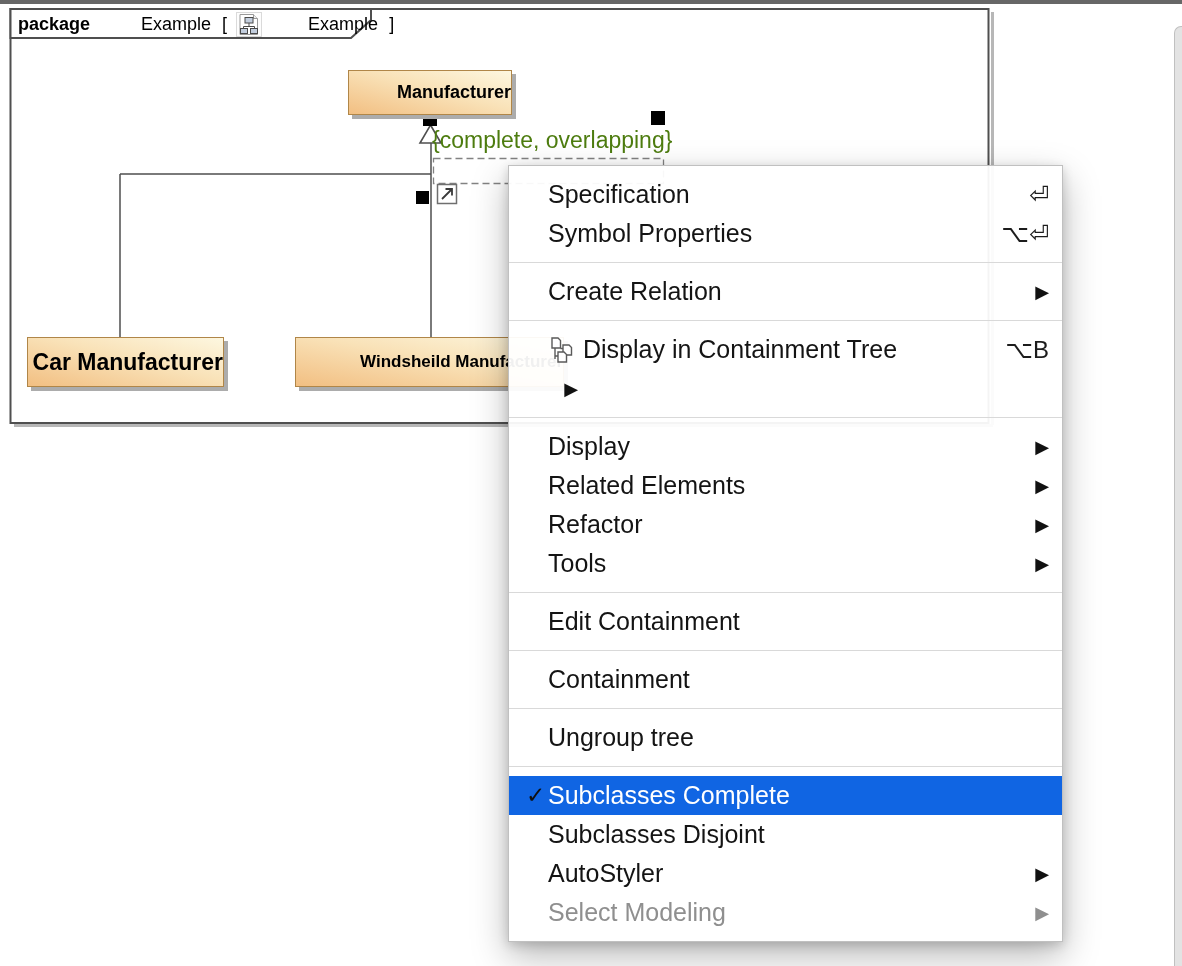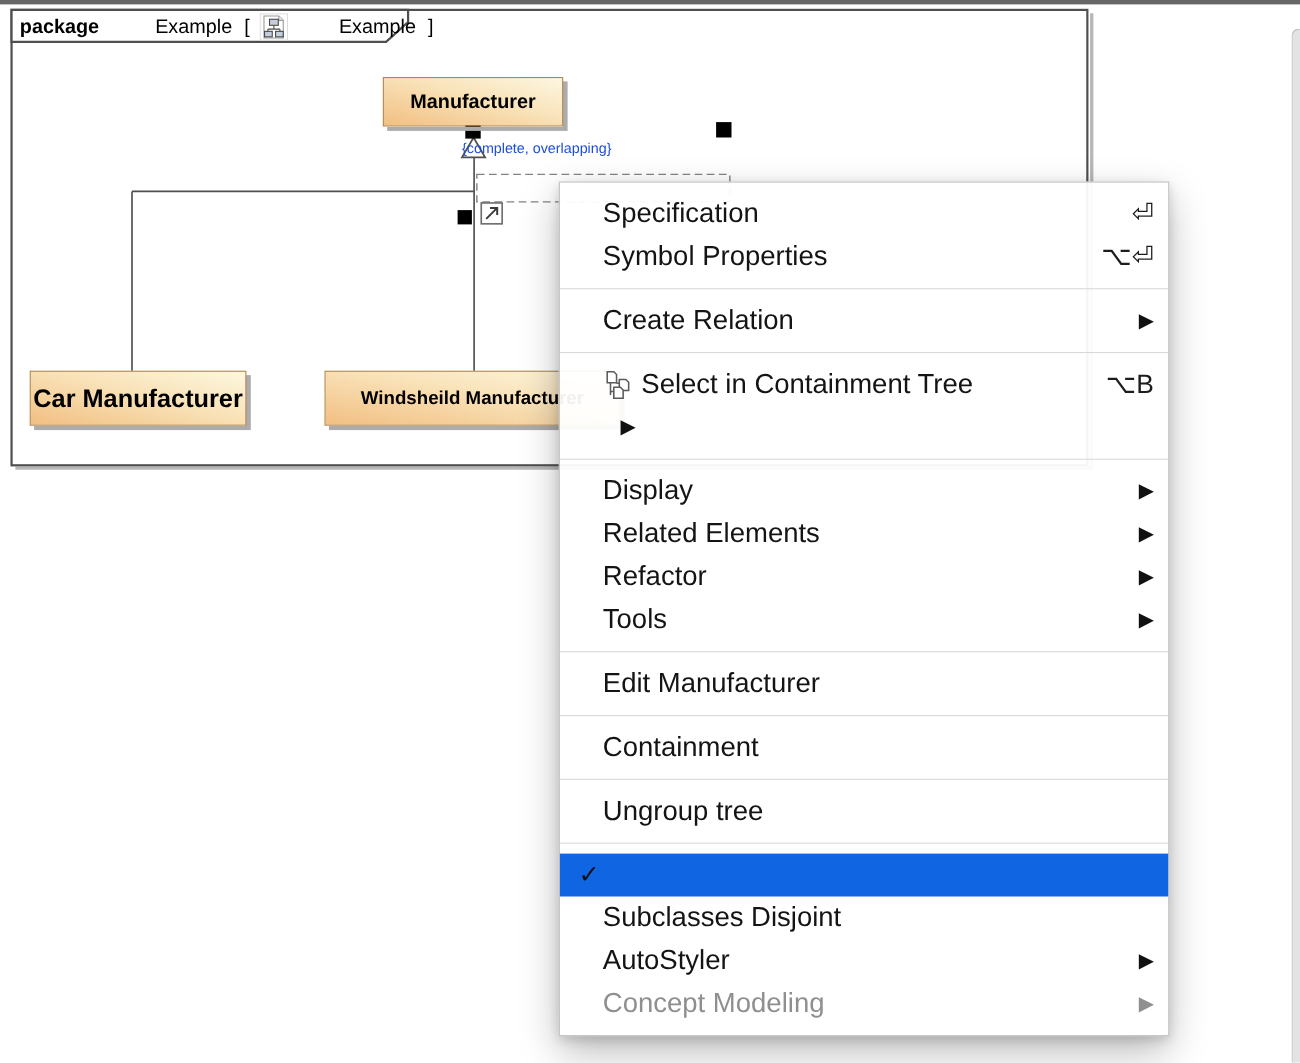--- a/index.html
+++ b/index.html
@@ -26,30 +26,30 @@
   .tab-text .nm{margin-right:6px;margin-left:42px;}
   .tab-text .br{margin:0 5px;}
   .tab-text .dicon{display:flex;margin:0 4px;}
 
   
   .uml-class{
     position:absolute;z-index:2;
     border:1.5px solid #b08648;
     background:linear-gradient(to top right,#f2bf82 0%,#f9e2b8 55%,#fdf7e0 100%);
     box-shadow:4px 4px 0 #acacac;
-    display:flex;align-items:center;justify-content:center;
+    display:flex;align-items:center;justify-content:flex-end;
     font-weight:bold;color:#000;
   }
   #box-manufacturer{left:348px;top:70px;width:162px;height:43px;font-size:18px;}
   #box-car{left:27px;top:337px;width:195px;height:48px;font-size:23px;}
   #box-windsheild{left:295px;top:337px;width:267px;height:48px;font-size:17px;}
 
   .constraint-label{
-    position:absolute;left:420px;top:127px;z-index:2;
-    font-size:13px;color:#1d4ed8;white-space:pre;
+    position:absolute;left:432px;top:127px;z-index:2;
+    font-size:23px;color:#4d7c0f;white-space:pre;
   }
 
   
   #context-menu{
     position:absolute;left:508px;top:165px;width:555px;z-index:10;
     background:rgba(255,255,255,0.94);
     border:1px solid rgba(185,185,185,0.9);
     box-shadow:0 14px 34px rgba(0,0,0,0.28),0 3px 10px rgba(0,0,0,0.16);
     font-size:25px;color:#141414;box-sizing:border-box;
   }
@@ -152,21 +152,21 @@
         <span class="mi-icon">
           <svg width="27" height="27" viewBox="0 0 27 27">
             <g fill="#ffffff" stroke="#5a5a5a" stroke-width="1.4">
               <path d="M4 2 h6 l2.5 2.5 V12 H4 Z"></path>
               <path d="M15 9 h6 l2.5 2.5 V19 H15 Z"></path>
               <path d="M10 16 h6 l2.5 2.5 V26 H10 Z"></path>
             </g>
             <path d="M7 12 v11 M7 20 h3 M12.5 12.5 h2.5" stroke="#5a5a5a" stroke-width="1.4" fill="none"></path>
           </svg>
         </span>
-        <span class="mi-label">Select in Containment Tree</span>
+        <span class="mi-label">Display in Containment Tree</span>
         <span class="mi-shortcut">⌥B</span>
       </div>
       <div class="menu-item">
         <span class="mi-gutter"></span>
         <span class="mi-arrow">▶</span>
       </div>
     </div>
     <div class="menu-group">
       <div class="menu-item">
         <span class="mi-gutter"></span>
@@ -185,49 +185,50 @@
       </div>
       <div class="menu-item">
         <span class="mi-gutter"></span>
         <span class="mi-label">Tools</span>
         <span class="mi-arrow">▶</span>
       </div>
     </div>
     <div class="menu-group">
       <div class="menu-item">
         <span class="mi-gutter"></span>
-        <span class="mi-label">Edit Manufacturer</span>
+        <span class="mi-label">Edit Containment</span>
       </div>
     </div>
     <div class="menu-group">
       <div class="menu-item">
         <span class="mi-gutter"></span>
         <span class="mi-label">Containment</span>
       </div>
     </div>
     <div class="menu-group">
       <div class="menu-item">
         <span class="mi-gutter"></span>
         <span class="mi-label">Ungroup tree</span>
       </div>
     </div>
     <div class="menu-group">
       <div class="menu-item highlighted">
         <span class="mi-gutter">✓</span>
+        <span class="mi-label">Subclasses Complete</span>
       </div>
       <div class="menu-item">
         <span class="mi-gutter"></span>
         <span class="mi-label">Subclasses Disjoint</span>
       </div>
       <div class="menu-item">
         <span class="mi-gutter"></span>
         <span class="mi-label">AutoStyler</span>
         <span class="mi-arrow">▶</span>
       </div>
       <div class="menu-item disabled">
         <span class="mi-gutter"></span>
-        <span class="mi-label">Concept Modeling</span>
+        <span class="mi-label">Select Modeling</span>
         <span class="mi-arrow">▶</span>
       </div>
     </div>
   </div>
 
 <div class="scroll-strip"></div>
 
 </body></html>

